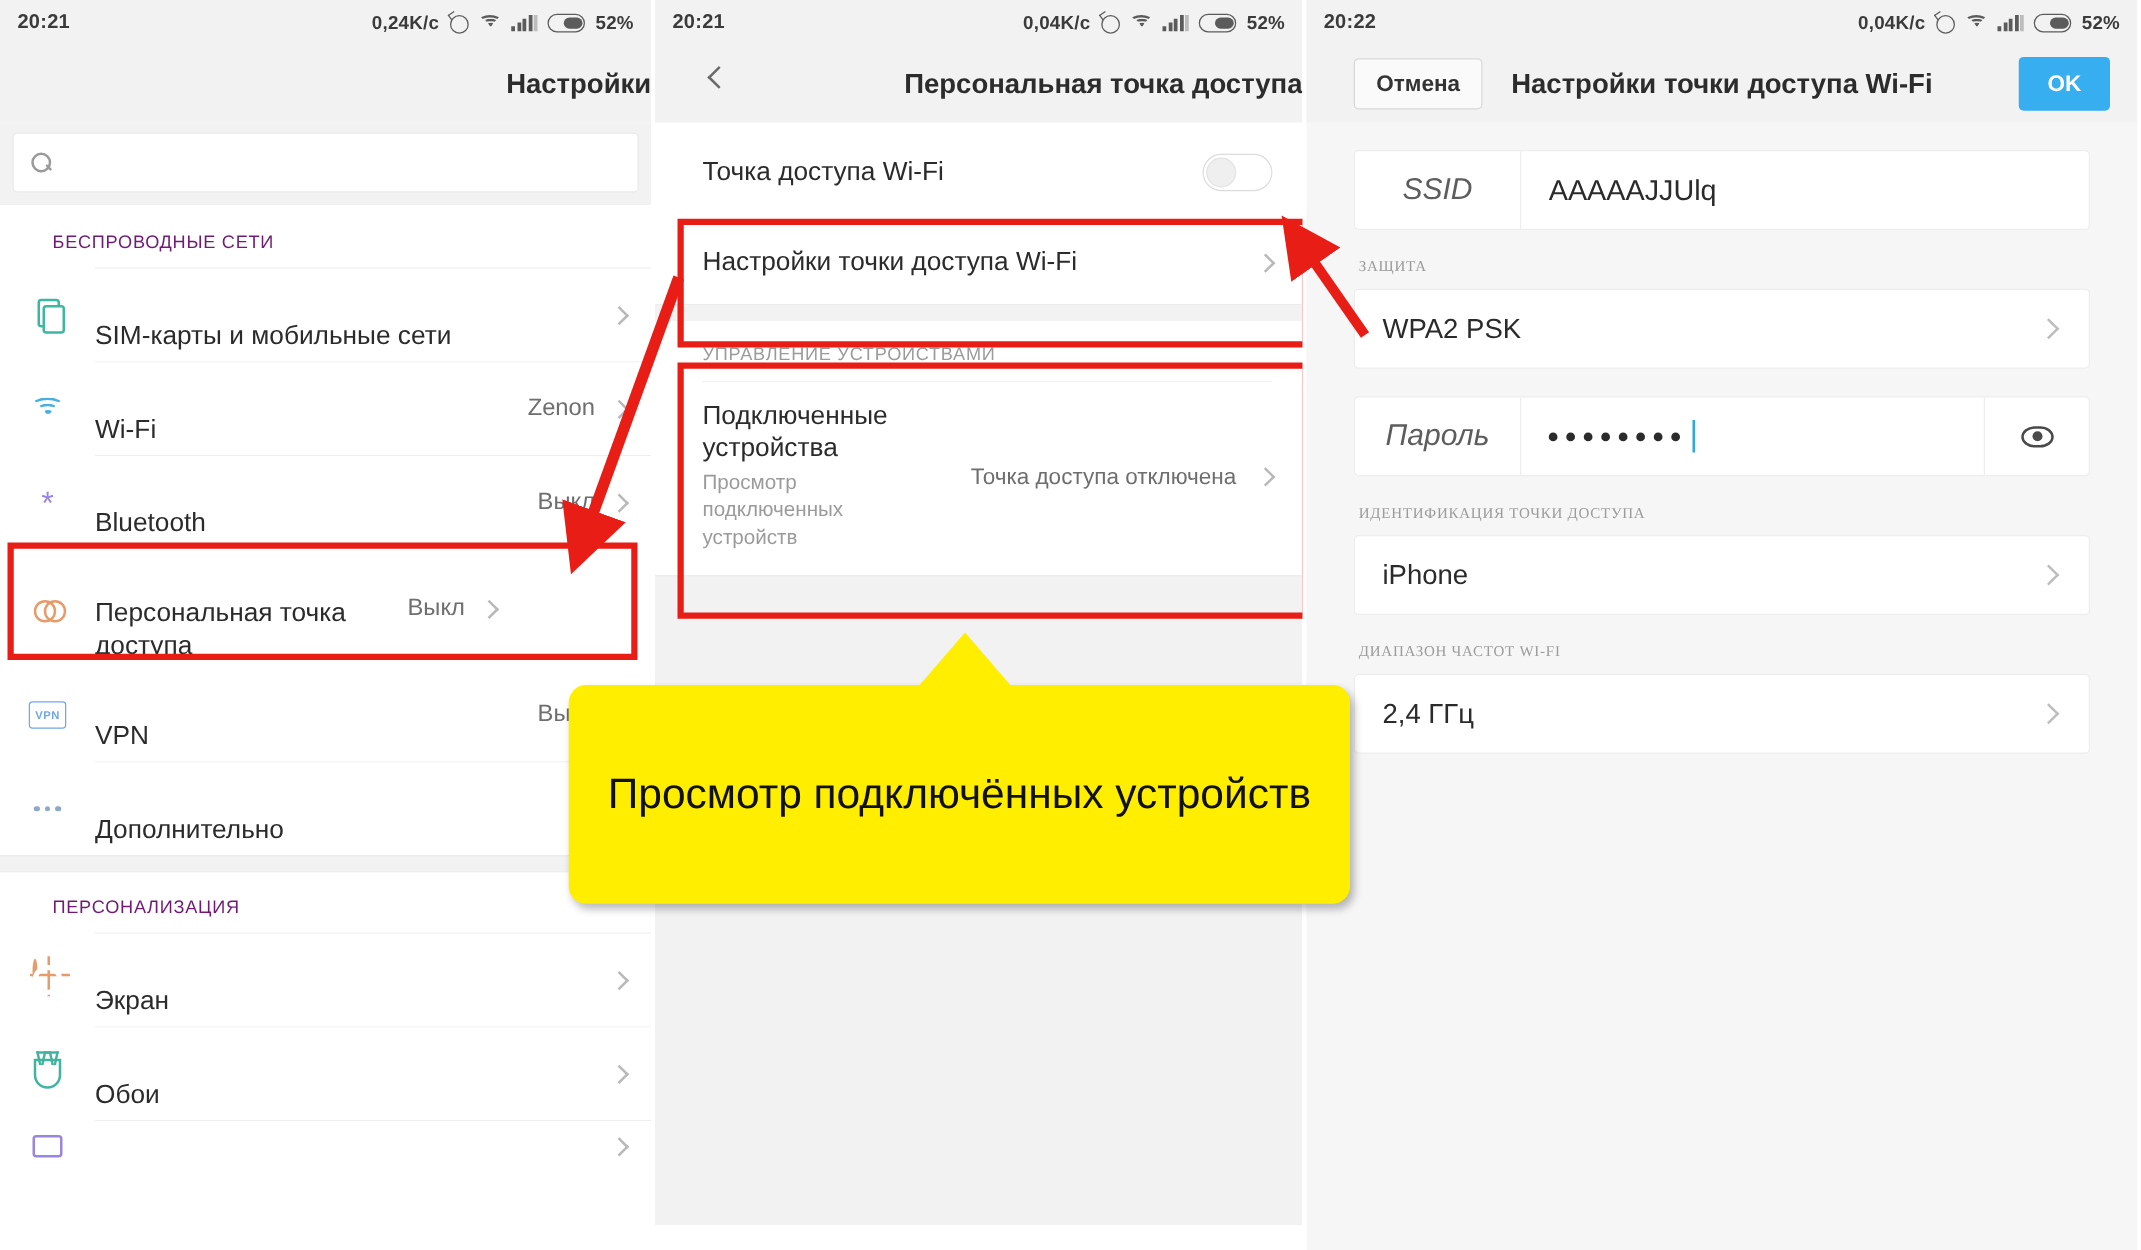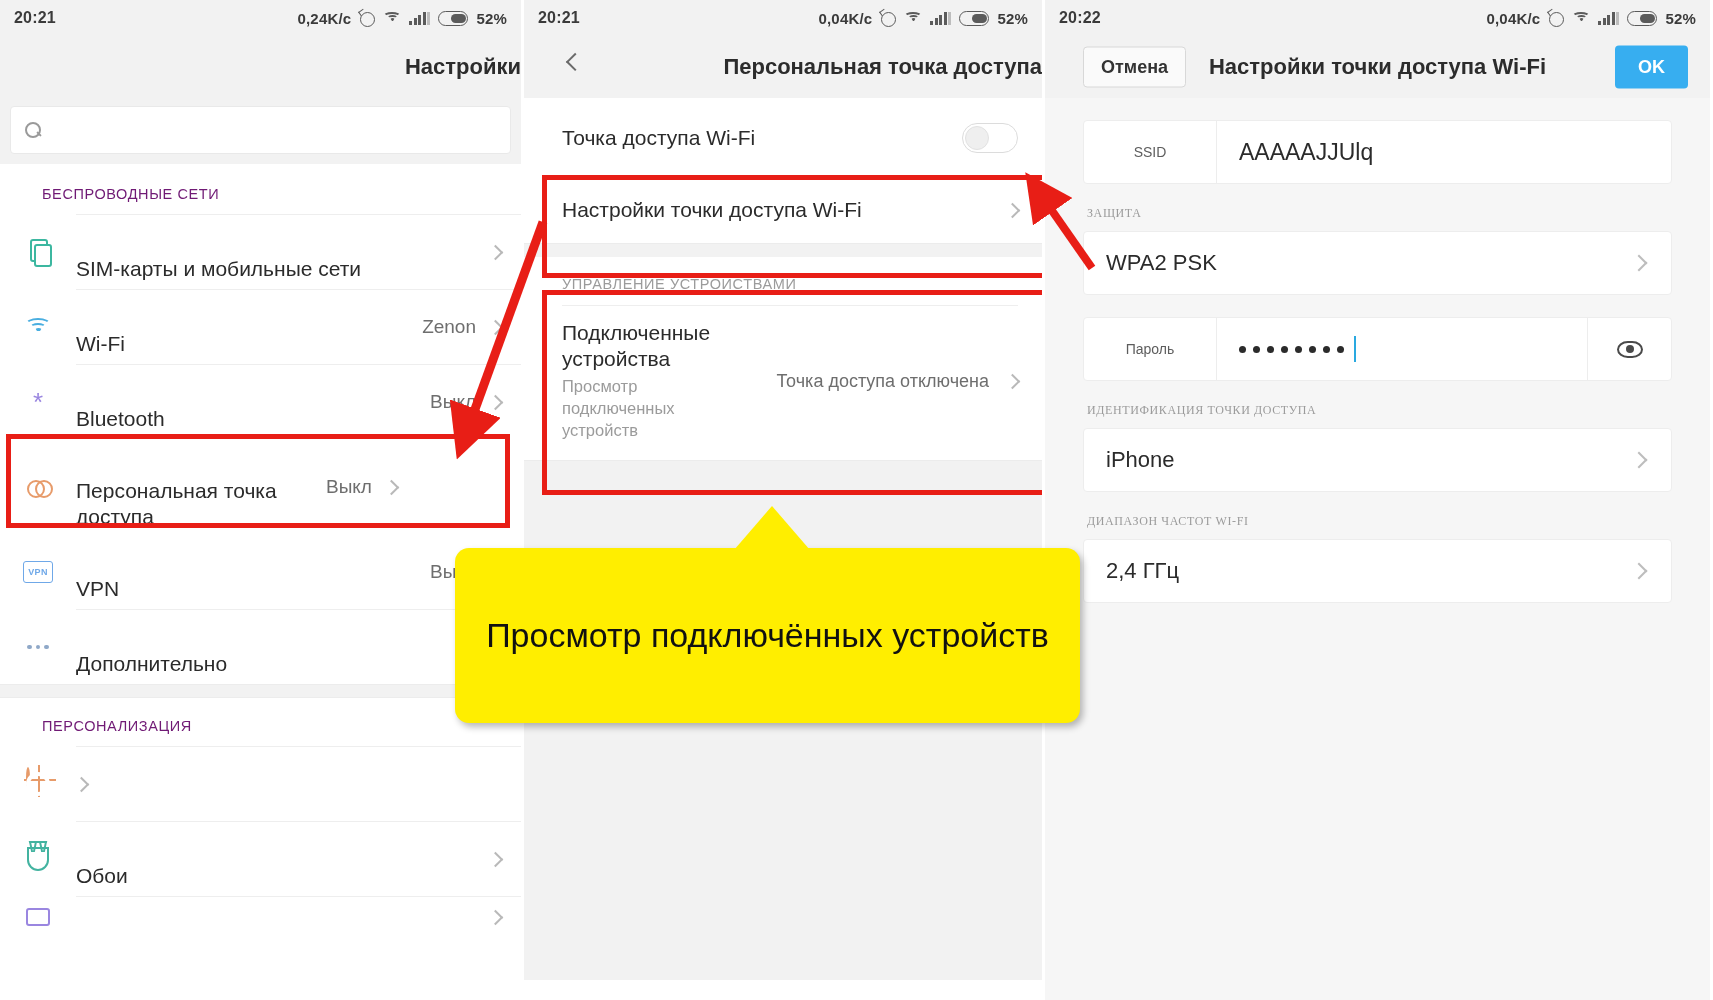--- a/index.html
+++ b/index.html
@@ -167,22 +167,22 @@
   .p2dev .chev { margin-left: 18px; width: 11px; height: 11px; border-right: 2.2px solid #b9b9b9; border-top: 2.2px solid #b9b9b9; rotate: 45deg; }
   .p2chev-abs { position:absolute; right: 24px; top: 50%; margin-top:-6px; width: 11px; height: 11px; border-right: 2.2px solid #b9b9b9; border-top: 2.2px solid #b9b9b9; rotate: 45deg;}
 
   
   .p3body { background:#f6f6f6; height: calc(1000px - 98px); padding: 22px 38px 0 38px; }
   .card {
     background:#fff; border:1px solid #ededed; border-radius: 4px;
     display:flex; align-items:center; min-height: 64px; overflow:hidden;
   }
   .card .klabel {
-    width: 133px; flex:0 0 133px; text-align:right; font-size: 14px; color:#5d5d5d;
-    border-right: 1px solid #ededed; align-self: stretch; display:flex; align-items:center; justify-content:center;
+    width: 133px; flex:0 0 133px; text-align:right; font-size: 24px; color:#5d5d5d;
+    border-right: 1px solid #ededed; align-self: stretch; display:flex; align-items:center; justify-content:center;font-style:italic;
   }
   .card .kvalue { flex:1; font-size: 22px; color:#2b2b2b; padding-left: 22px; }
   .card .kvalue.big { font-size: 23px; }
   .p3sec { font-size: 12px; color:#9b9b9b; letter-spacing:.6px; padding: 22px 0 10px 4px; font-family: Liberation Serif, serif; }
   .card.single { padding: 0 20px; }
   .card.single .kvalue { padding-left: 2px; font-size: 22px; color:#2b2b2b; }
   .card .chev { width: 12px; height: 12px; border-right: 2.2px solid #bdbdbd; border-top: 2.2px solid #bdbdbd; rotate: 45deg; margin-right: 6px;}
   .pwd-dots { display:flex; align-items:center; gap: 7px; padding-left: 22px; flex:1; }
   .pwd-dots b { width: 7px; height: 7px; border-radius: 50%; background: #2b2b2b; display:block;}
   .caret { width: 2px; height: 26px; background: #2aa9e0; margin-left: 3px;}
@@ -312,20 +312,21 @@
 
     <div class="gap"></div>
 
     <div class="sec-head">ПЕРСОНАЛИЗАЦИЯ</div>
     <div class="divider"></div>
 
     <div class="row">
       <span class="lico">
           <span class="ic" style="position:relative"><span class="ic-screen"></span><span class="ic-screen-mask"></span></span>
         </span>
+      <span class="label">Экран</span>
       <span class="chev"></span>
     </div>
     <div class="divider"></div>
 
     <div class="row">
       <span class="lico">
           <span class="ic-wall"></span>
         </span>
       <span class="label">Обои</span>
       <span class="chev"></span>

